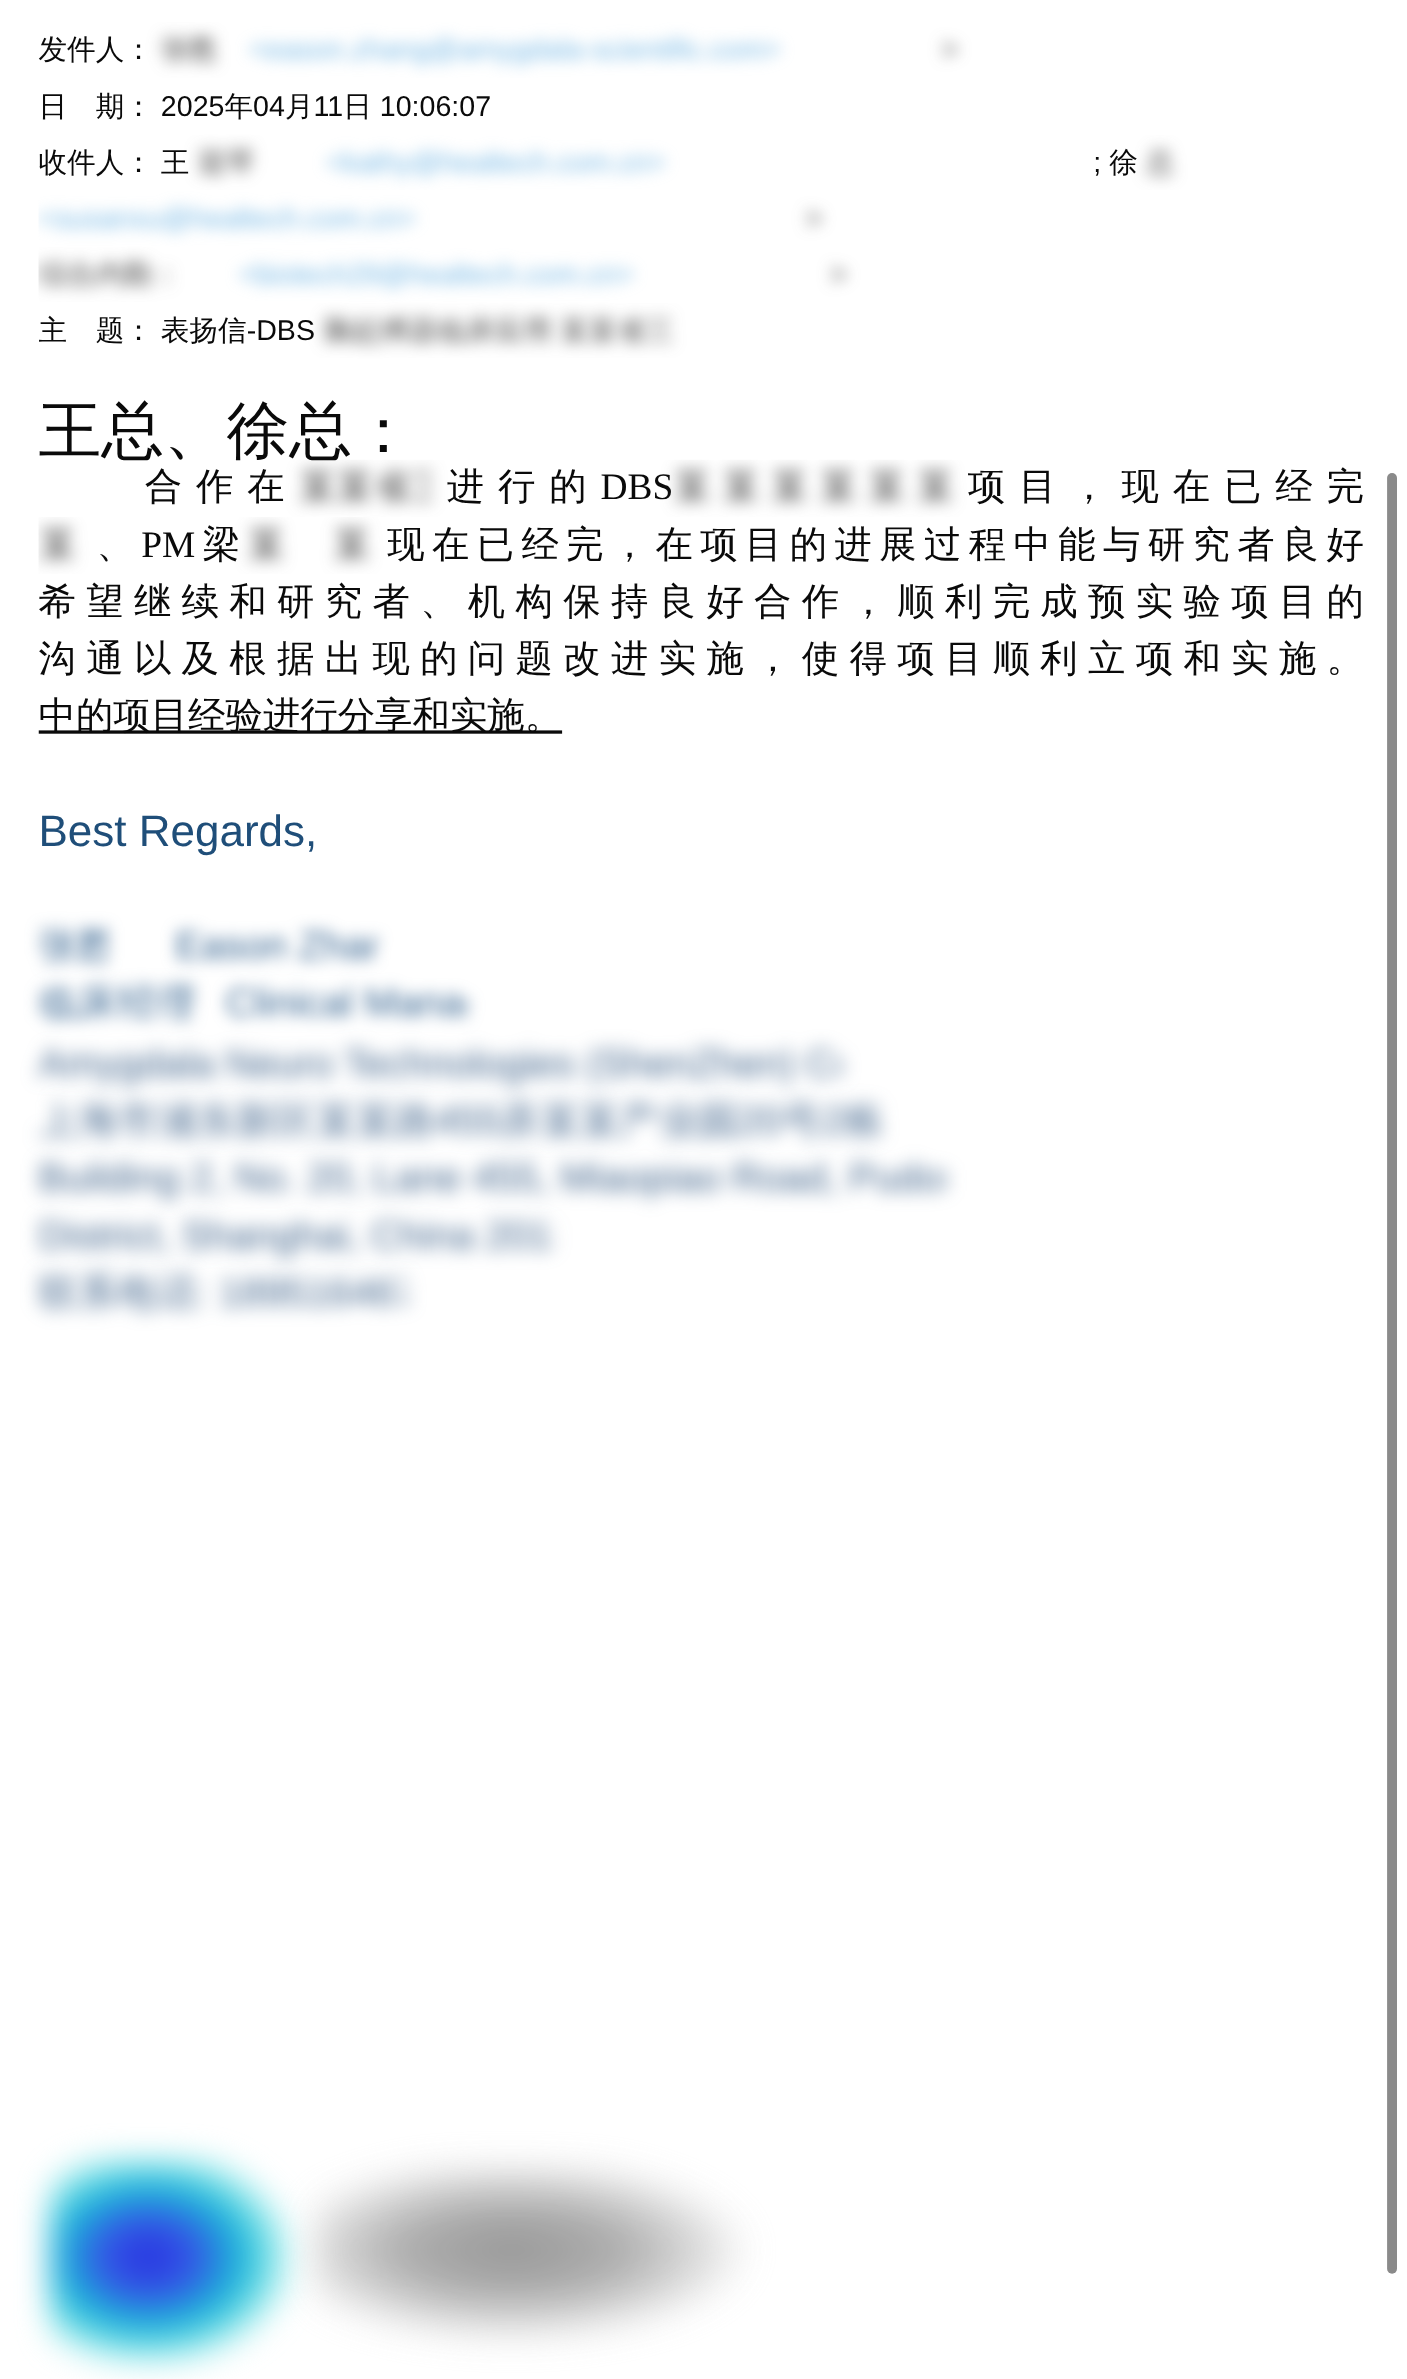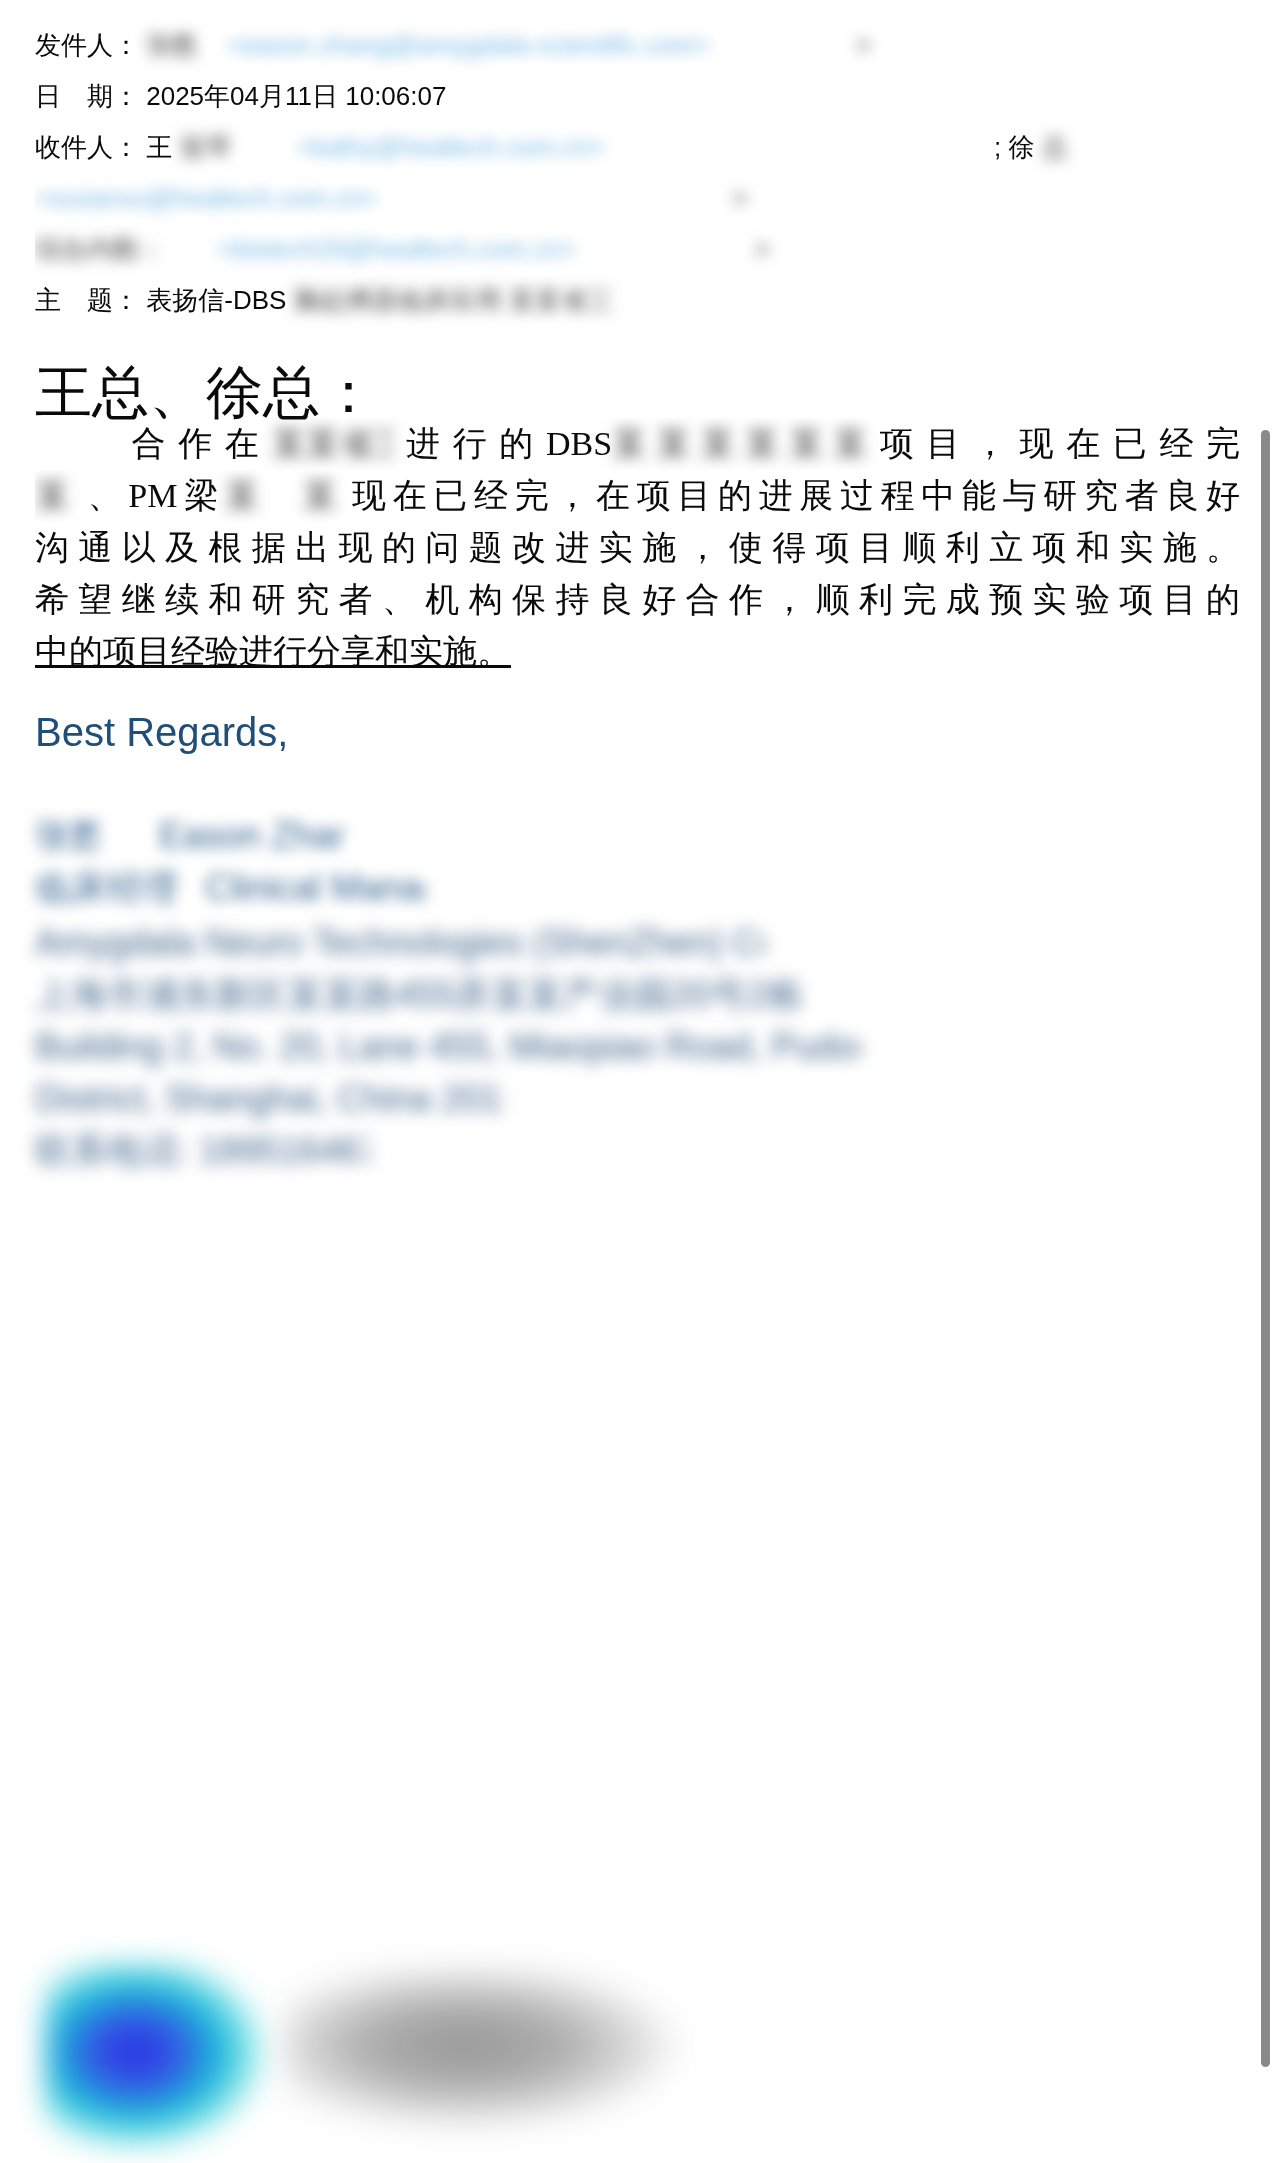--- a/index.html
+++ b/index.html
@@ -19,21 +19,21 @@
     font-family:"Liberation Serif","DejaVu Serif",serif;white-space:nowrap;
   }
   .bline{
     font-size:34px;line-height:52px;height:52px;
     font-family:"Liberation Serif","DejaVu Serif",serif;
     text-align:justify;text-align-last:justify;white-space:nowrap;overflow:hidden;
   }
   .bline.left{text-align:left;text-align-last:left;text-decoration:underline;}
   .indent{display:inline-block;width:84px;}
   .u{border-bottom:3px solid #c4c4c4;}
-  .closing{margin-top:28px;font-size:40px;line-height:52px;height:52px;color:#1f4e79;white-space:nowrap;}
+  .closing{margin-top:52px;font-size:40px;line-height:52px;height:52px;color:#1f4e79;white-space:nowrap;}
   .sigline{font-size:36px;line-height:52px;height:52px;white-space:nowrap;}
   .sig-first{margin-top:52px;}
   .company-cn{margin-top:49px;font-size:38px;line-height:52px;height:52px;color:#1f4e79;white-space:nowrap;}
   .addrline{font-size:36px;line-height:52px;height:52px;white-space:nowrap;}
   .addr-first{margin-top:3px;}
   .sig-gap{display:inline-block;width:62px;}
   .sig-gap-sm{display:inline-block;width:30px;}
   
   .logo{position:absolute;left:30px;top:1958px;width:670px;height:194px;}
   .blob-blue{
@@ -90,22 +90,22 @@
     <span>主　题：</span>
     <span>表扬信-DBS</span>
     <span class="redact rd" style="width:425px">脑起搏器临床应用 某某省三</span>
   </div>
 
   <div class="salutation">王总、徐总：</div>
 
   <div id="body-lines">
       <div class="bline"><span class="indent"></span><span>合作在</span><span class="redact rd" style="width: 122px;">某某省三</span><span>进行的DBS</span><span class="redact rd" style="width: 255px;">某某某某某某</span><span>项目，现在已经完</span></div>
       <div class="bline"><span class="redact rd" style="width: 46px;">某</span><span>、PM梁</span><span class="redact rd" style="width: 112px;">某某</span><span> 现在已经完，在项目的进展过程中能与研究者良好</span></div>
+      <div class="bline"><span>希望继续和研究者、机构保持良好合作，顺利完成预实验项目的</span></div>
       <div class="bline"><span>沟通以及根据出现的问题改进实施，使得项目顺利立项和实施。</span></div>
-      <div class="bline"><span>希望继续和研究者、机构保持良好合作，顺利完成预实验项目的</span></div>
       <div class="bline left"><span>中的项目经验进行分享和实施。</span></div>
     </div>
 
   <div class="closing">Best Regards,</div>
 
   <div class="sigline sig-first">
     <span class="redact rnavy" style="width:62px">张甦</span><span class="sig-gap"></span><span class="redact rnavy" style="width:185px">Eason Zhang</span>
   </div>
   <div class="sigline">
     <span class="redact rnavy" style="width:140px">临床经理</span><span class="sig-gap-sm"></span><span class="redact rnavy" style="width:220px">Clinical Manager</span>

